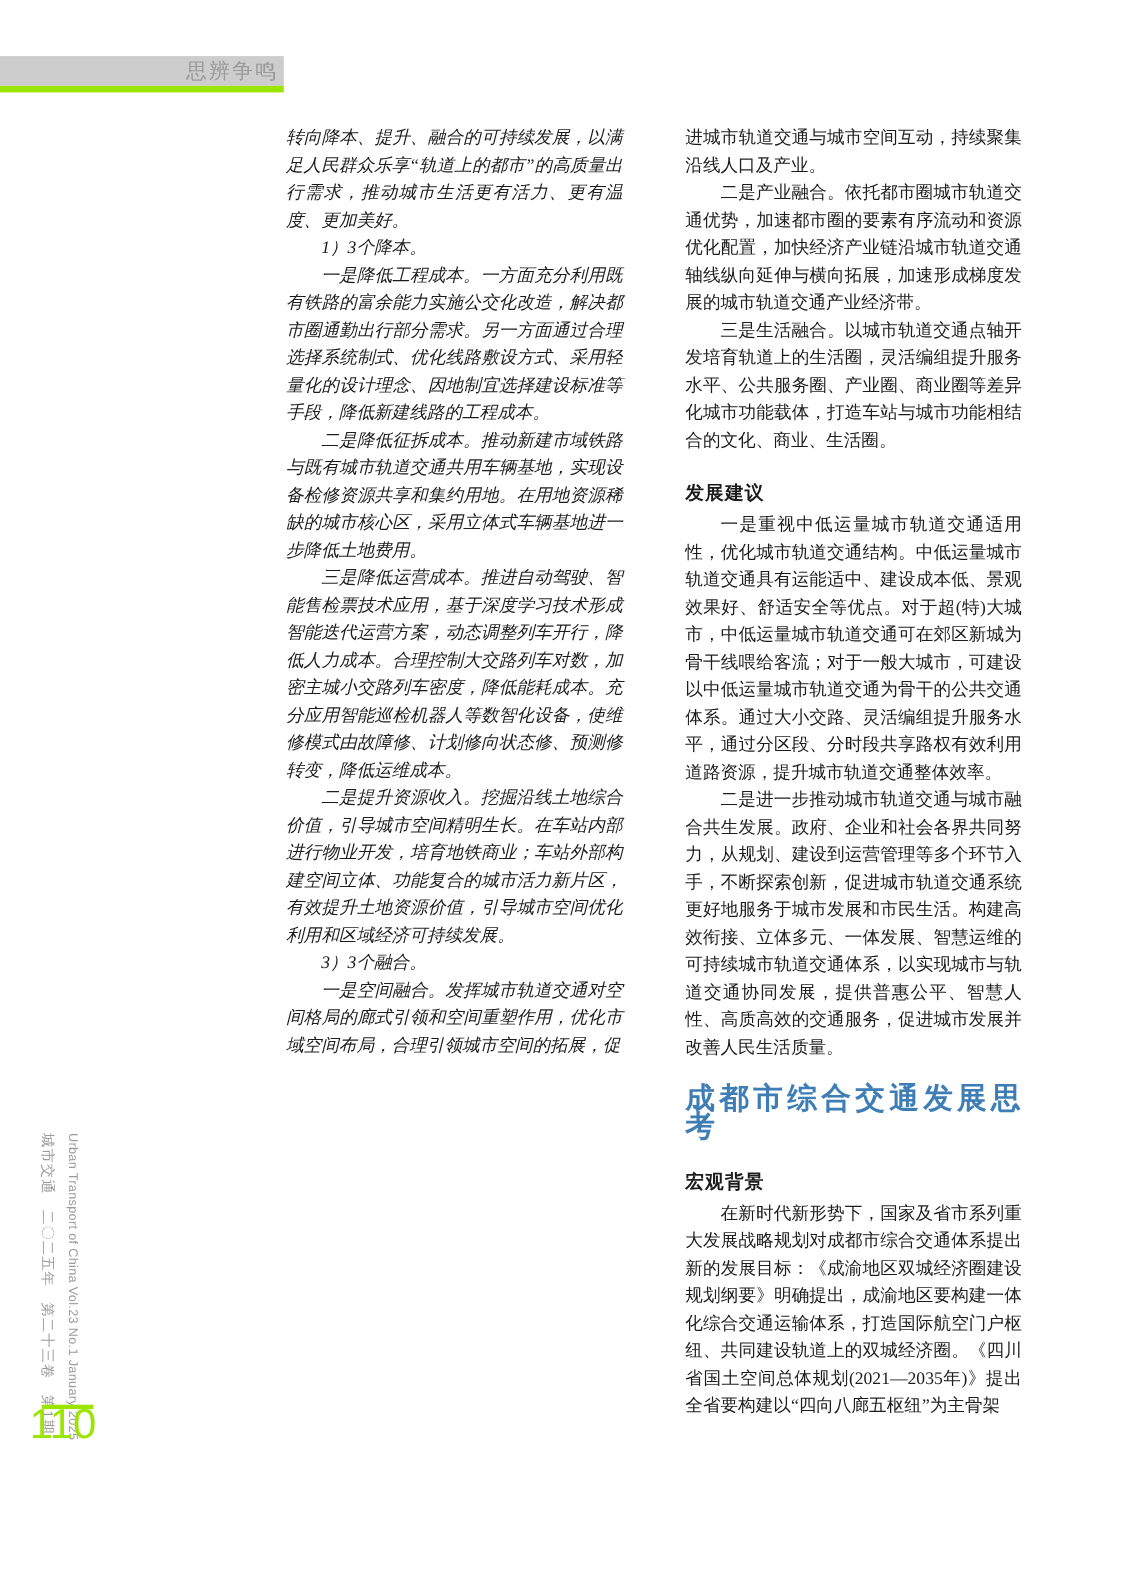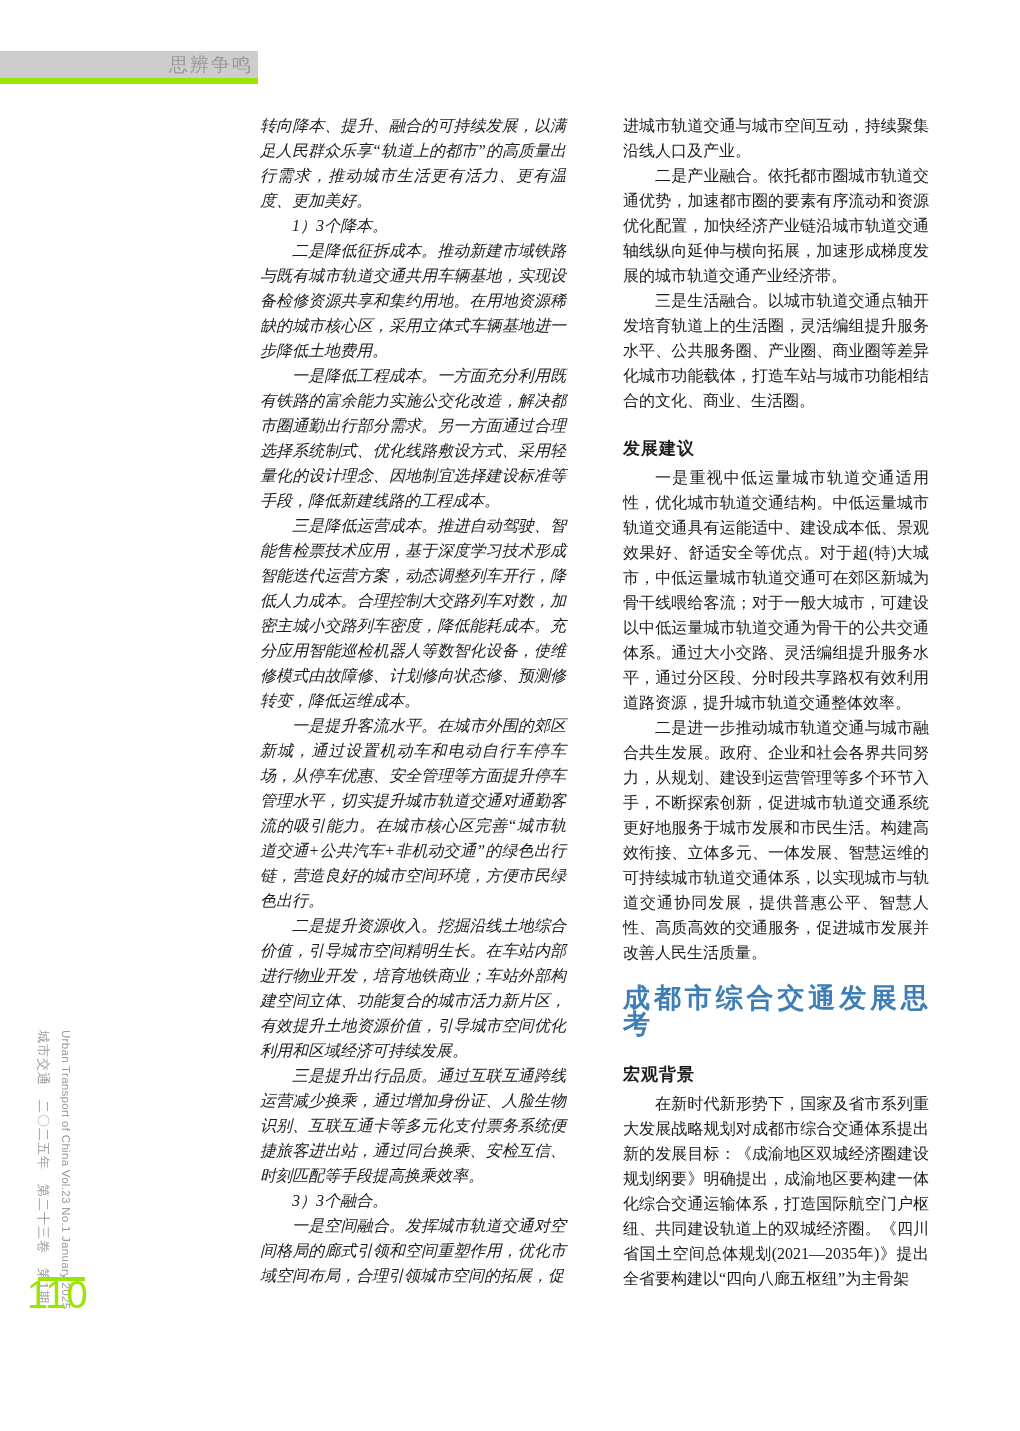--- a/index.html
+++ b/index.html
@@ -75,26 +75,24 @@
 <div class="page">
 
   <div class="header-bar">
     <span class="label">思辨争鸣</span>
   </div>
   <div class="header-underline"></div>
 
   <div class="col col-left">
     <p>转向降本、提升、融合的可持续发展，以满足人民群众乐享“轨道上的都市”的高质量出行需求，推动城市生活更有活力、更有温度、更加美好。</p>
     <p class="ind">1）3个降本。</p>
+    <p class="ind">一是降低工程成本。一方面充分利用既有铁路的富余能力实施公交化改造，解决都市圈通勤出行部分需求。另一方面通过合理选择系统制式、优化线路敷设方式、采用轻量化的设计理念、因地制宜选择建设标准等手段，降低新建线路的工程成本。</p>
     <p class="ind">二是降低征拆成本。推动新建市域铁路与既有城市轨道交通共用车辆基地，实现设备检修资源共享和集约用地。在用地资源稀缺的城市核心区，采用立体式车辆基地进一步降低土地费用。</p>
-    <p class="ind">一是降低工程成本。一方面充分利用既有铁路的富余能力实施公交化改造，解决都市圈通勤出行部分需求。另一方面通过合理选择系统制式、优化线路敷设方式、采用轻量化的设计理念、因地制宜选择建设标准等手段，降低新建线路的工程成本。</p>
     <p class="ind">三是降低运营成本。推进自动驾驶、智能售检票技术应用，基于深度学习技术形成智能迭代运营方案，动态调整列车开行，降低人力成本。合理控制大交路列车对数，加密主城小交路列车密度，降低能耗成本。充分应用智能巡检机器人等数智化设备，使维修模式由故障修、计划修向状态修、预测修转变，降低运维成本。</p>
-    <p class="ind">一是提升客流水平。在城市外围的郊区新城，通过设置机动车和电动自行车停车场，从停车优惠、安全管理等方面提升停车管理水平，切实提升城市轨道交通对通勤客流的吸引能力。在城市核心区完善“城市轨道交通+公共汽车+非机动交通”的绿色出行链，营造良好的城市空间环境，方便市民绿色出行。</p>
     <p class="ind">二是提升资源收入。挖掘沿线土地综合价值，引导城市空间精明生长。在车站内部进行物业开发，培育地铁商业；车站外部构建空间立体、功能复合的城市活力新片区，有效提升土地资源价值，引导城市空间优化利用和区域经济可持续发展。</p>
-    <p class="ind">三是提升出行品质。通过互联互通跨线运营减少换乘，通过增加身份证、人脸生物识别、互联互通卡等多元化支付票务系统便捷旅客进出站，通过同台换乘、安检互信、时刻匹配等手段提高换乘效率。</p>
     <p class="ind">3）3个融合。</p>
     <p class="ind">一是空间融合。发挥城市轨道交通对空间格局的廊式引领和空间重塑作用，优化市域空间布局，合理引领城市空间的拓展，促</p>
   </div>
 
   <div class="col col-right">
     <p>进城市轨道交通与城市空间互动，持续聚集沿线人口及产业。</p>
     <p class="ind">二是产业融合。依托都市圈城市轨道交通优势，加速都市圈的要素有序流动和资源优化配置，加快经济产业链沿城市轨道交通轴线纵向延伸与横向拓展，加速形成梯度发展的城市轨道交通产业经济带。</p>
     <p class="ind">三是生活融合。以城市轨道交通点轴开发培育轨道上的生活圈，灵活编组提升服务水平、公共服务圈、产业圈、商业圈等差异化城市功能载体，打造车站与城市功能相结合的文化、商业、生活圈。</p>
 
     <h3 class="subhead">发展建议</h3>

